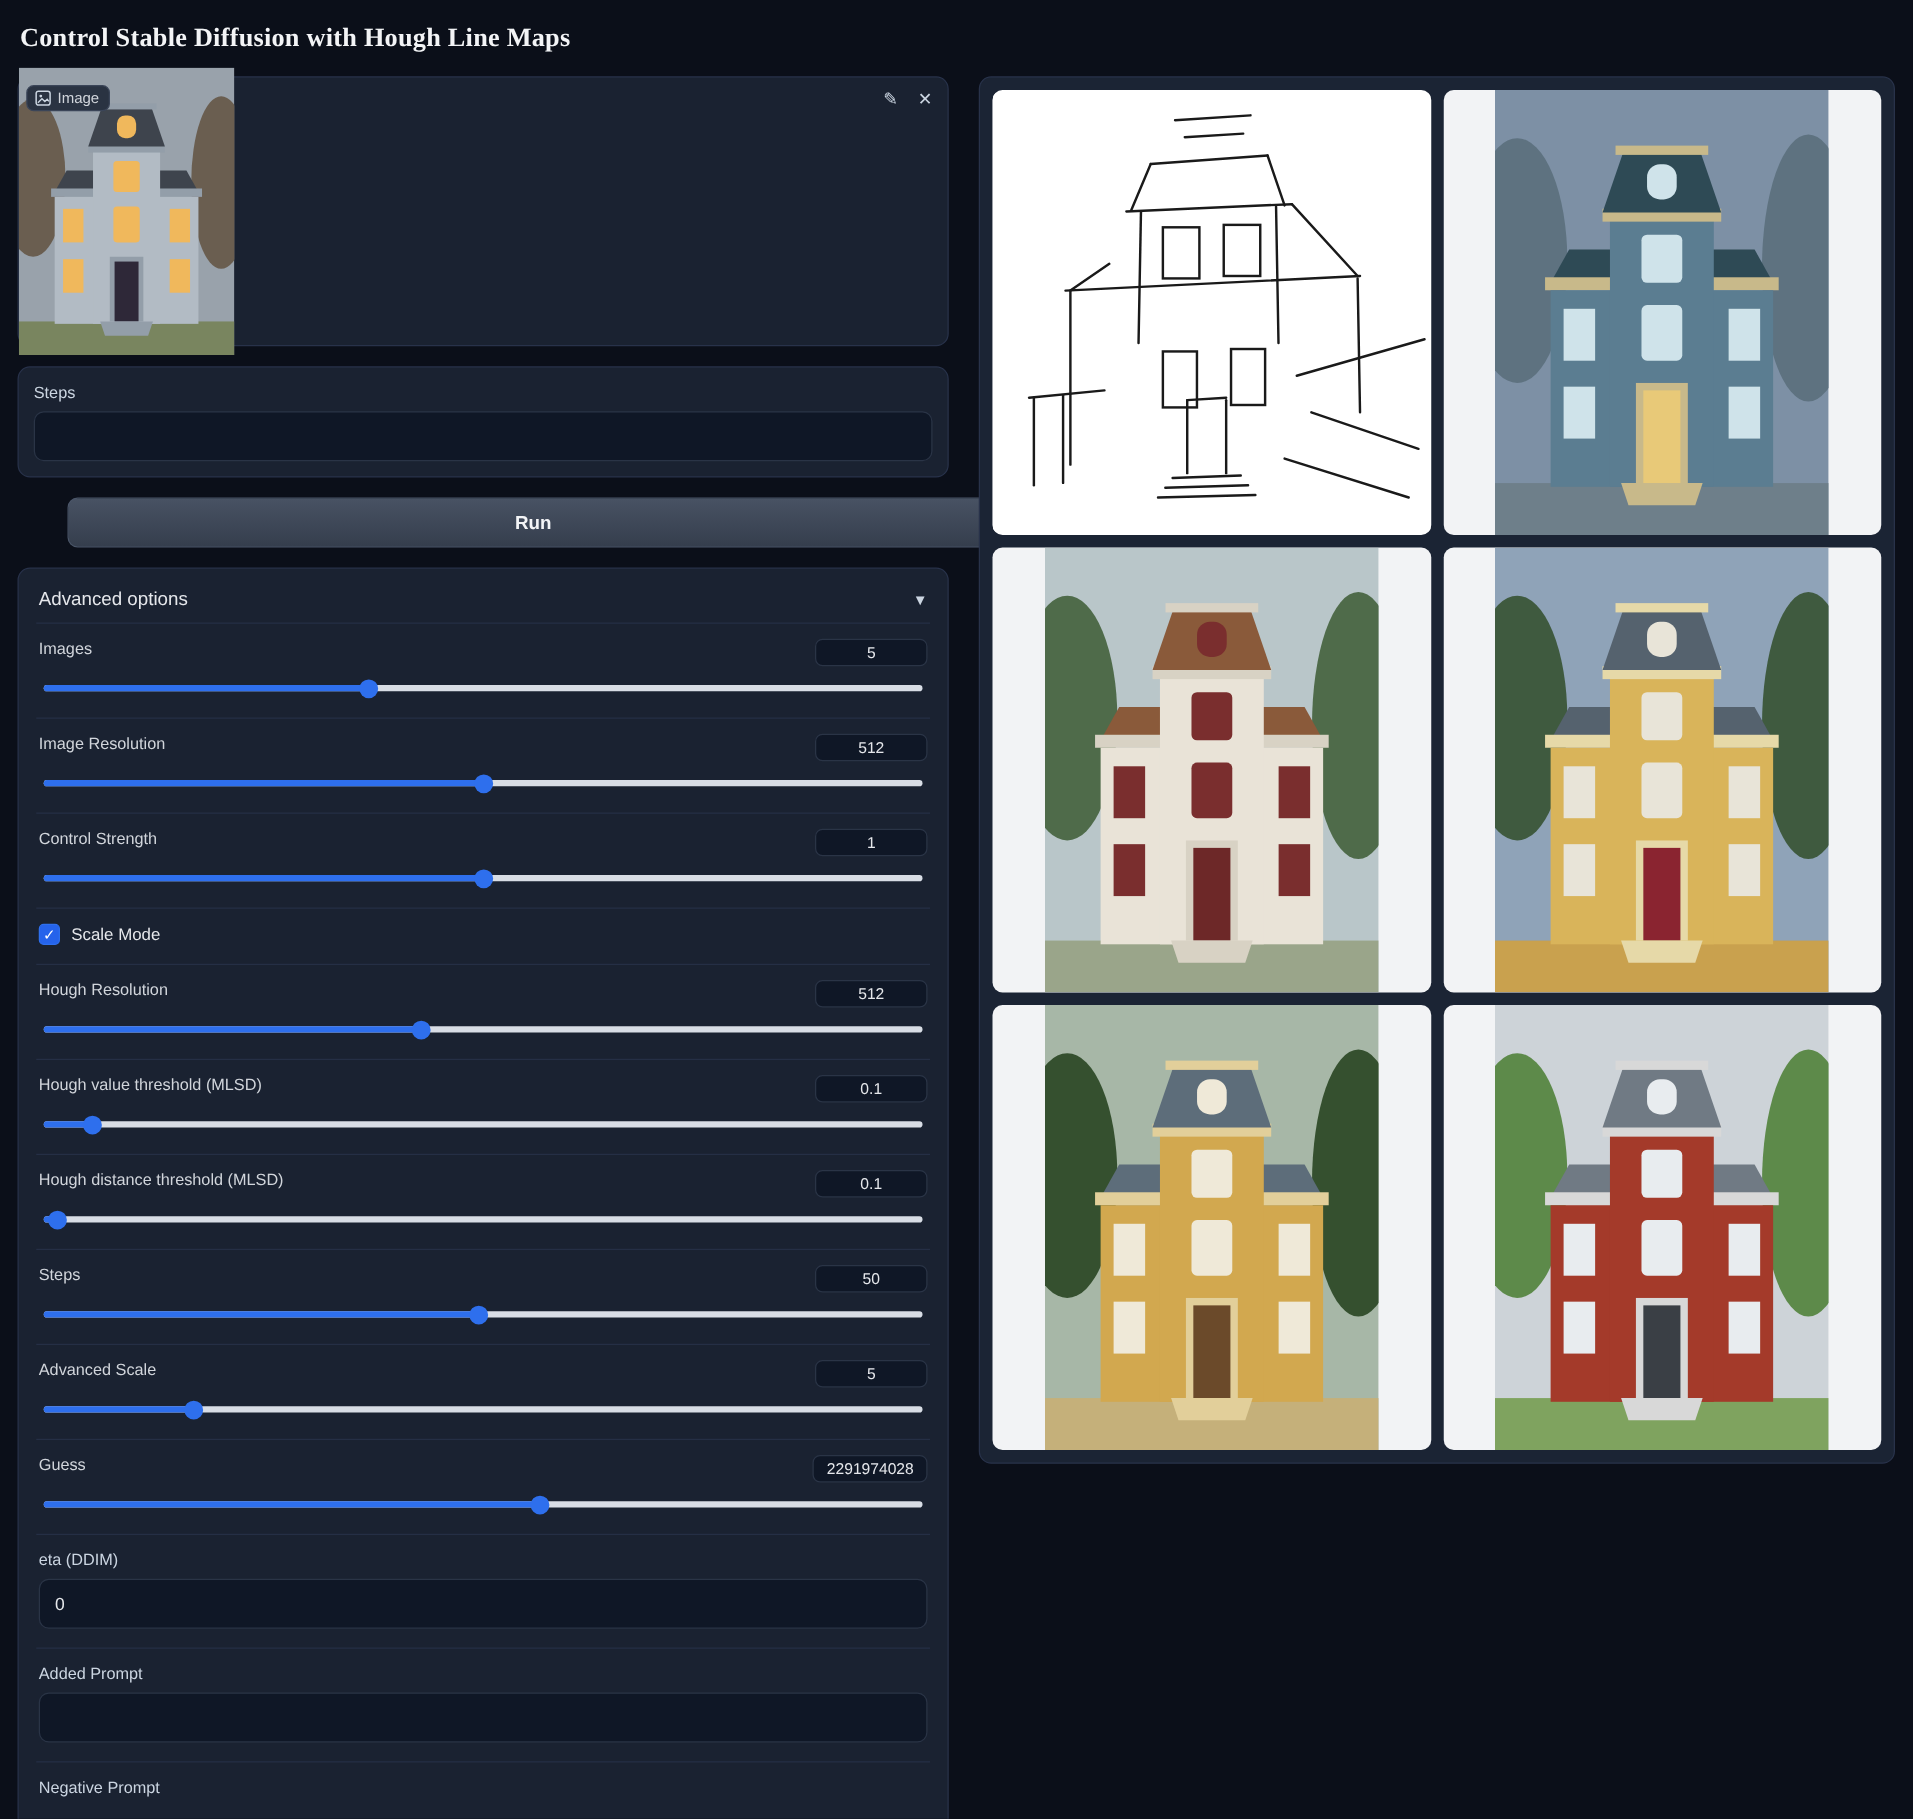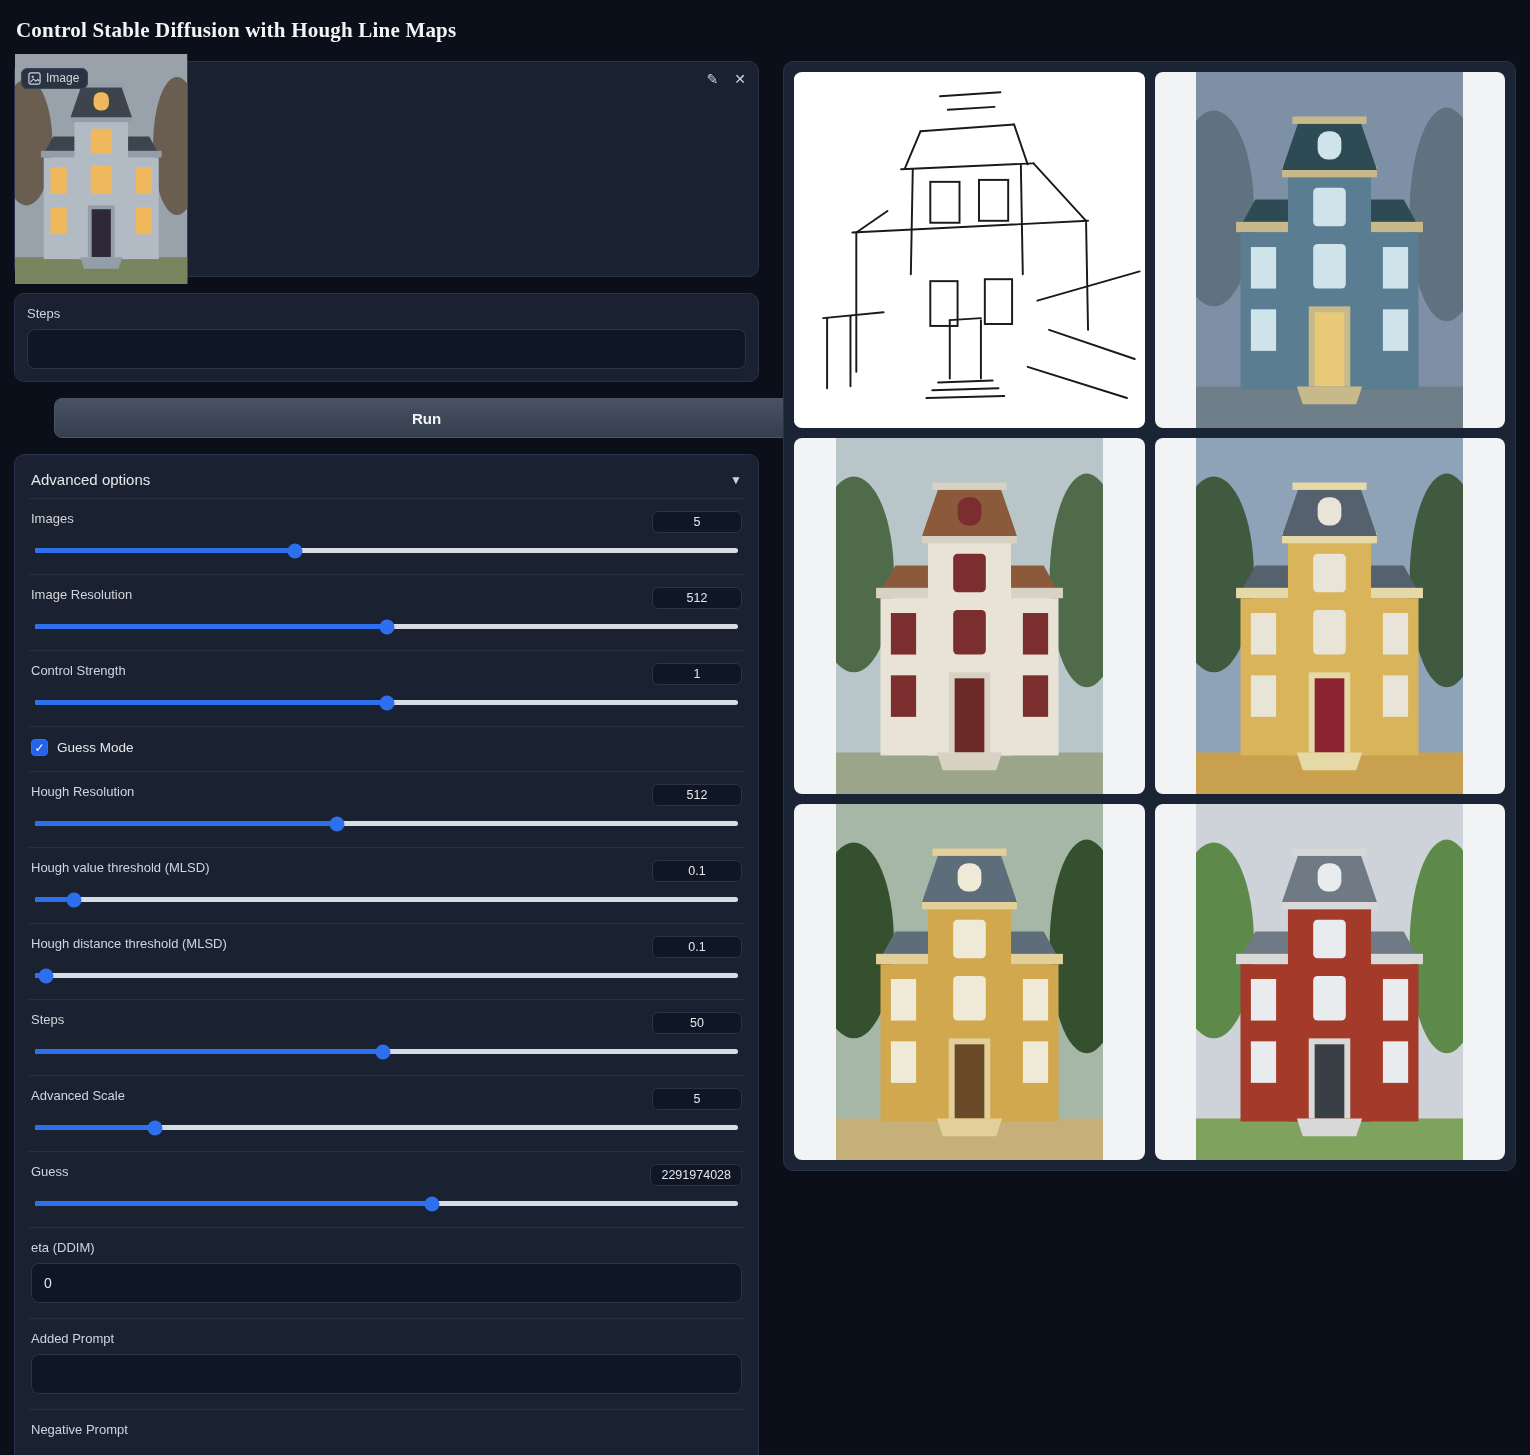--- a/index.html
+++ b/index.html
@@ -216,21 +216,21 @@
             <div class="slider-value">1</div>
           </div>
           <div class="slider-track" style="--pct: 50%;">
             <div class="slider-fill"></div>
             <div class="slider-handle"></div>
           </div>
         </div>
 
         <div class="form-row checkbox-row">
           <span class="checkbox">✓</span>
-          <label class="checkbox-label">Guess Mode</label>
+          <label class="checkbox-label">Scale Mode</label>
         </div>
 
         <div class="form-row">
           <div class="slider-head">
             <label class="slider-label">Hough Resolution</label>
             <div class="slider-value">512</div>
           </div>
           <div class="slider-track" style="--pct: 43%;">
             <div class="slider-fill"></div>
             <div class="slider-handle"></div>

